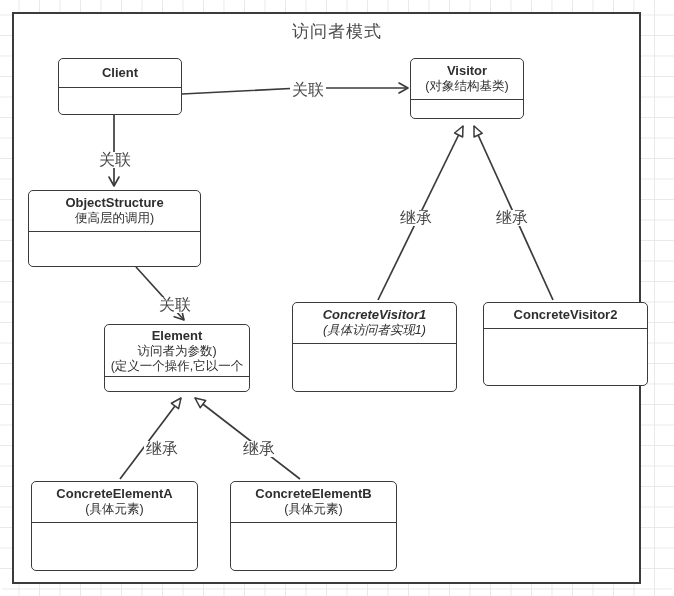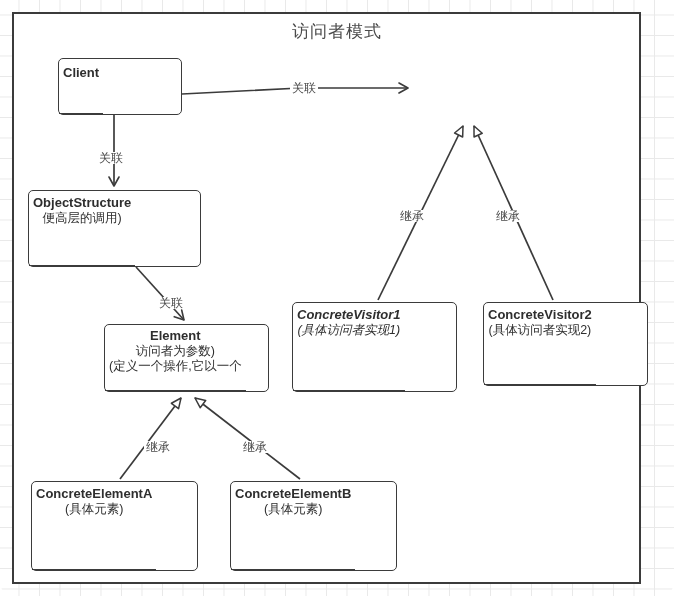--- a/index.html
+++ b/index.html
@@ -48,21 +48,21 @@
     color: #4a4a4a;
     letter-spacing: 1px;
   }
   .uml-class {
     position: absolute;
     box-sizing: border-box;
     border: 1.6px solid #3b3b3b;
     border-radius: 5px;
     background: #ffffff;
     display: flex;
-    flex-direction: row;
+    flex-direction: column;
   }
   .uml-header {
     box-sizing: border-box;
     border-bottom: 1.6px solid #3b3b3b;
     padding: 4px 4px 5px 4px;
     text-align: center;
     line-height: 1.22;
   }
   .uml-name {
     font-weight: bold;
@@ -73,21 +73,21 @@
   .uml-note {
     font-size: 12.5px;
     color: #2e2e2e;
     line-height: 1.2;
   }
   .uml-body {
     flex: 1 1 auto;
   }
   .edge-label {
     position: absolute;
-    font-size: 12px;
+    font-size: 16px;
     color: #4a4a4a;
     background: #ffffff;
     padding: 0 2px;
     white-space: nowrap;
     line-height: 1;
   }
 </style>
 </head>
 <body>
 
@@ -122,50 +122,56 @@
     <path d="M300,479 L195,398" fill="none" stroke="#3b3b3b" stroke-width="1.7" marker-end="url(#hollowTriangle)"></path>
   </svg>
 
   <div class="uml-class" style="left:58px; top:58px; width:124px; height:57px;">
     <div class="uml-header" style="padding-top:6px; padding-bottom:6px;">
       <div class="uml-name">Client</div>
     </div>
     <div class="uml-body"></div>
   </div>
 
+  <div class="uml-class" style="left:410px; top:58px; width:114px; height:61px;">
+    <div class="uml-header">
+      <div class="uml-name">Visitor</div>
+      <div class="uml-note">(对象结构基类)</div>
+    </div>
+    <div class="uml-body"></div>
+  </div>
 
   <div class="uml-class" style="left:28px; top:190px; width:173px; height:77px;">
     <div class="uml-header">
       <div class="uml-name">ObjectStructure</div>
       <div class="uml-note">便高层的调用)</div>
     </div>
     <div class="uml-body"></div>
   </div>
 
-  <div class="uml-class" style="left:104px; top:324px; width:165px; height:68px;">
+  <div class="uml-class" style="left:104px; top:324px; width:146px; height:68px;">
     <div class="uml-header" style="padding-top:3px; padding-bottom:2px;">
       <div class="uml-name">Element</div>
       <div class="uml-note">访问者为参数)</div>
       <div class="uml-note">(定义一个操作,它以一个</div>
     </div>
     <div class="uml-body"></div>
   </div>
 
   <div class="uml-class" style="left:292px; top:302px; width:165px; height:90px;font-style:italic;">
     <div class="uml-header">
       <div class="uml-name">ConcreteVisitor1</div>
       <div class="uml-note">(具体访问者实现1)</div>
     </div>
     <div class="uml-body"></div>
   </div>
 
   <div class="uml-class" style="left:483px; top:302px; width:165px; height:84px;">
     <div class="uml-header">
       <div class="uml-name">ConcreteVisitor2</div>
-      <div class="uml-note">(具体访问者实现2)</div>
     </div>
     <div class="uml-body"></div>
   </div>
 
   <div class="uml-class" style="left:31px; top:481px; width:167px; height:90px;gap:48px;">
     <div class="uml-header">
       <div class="uml-name">ConcreteElementA</div>
       <div class="uml-note">(具体元素)</div>
     </div>
     <div class="uml-body"></div>

